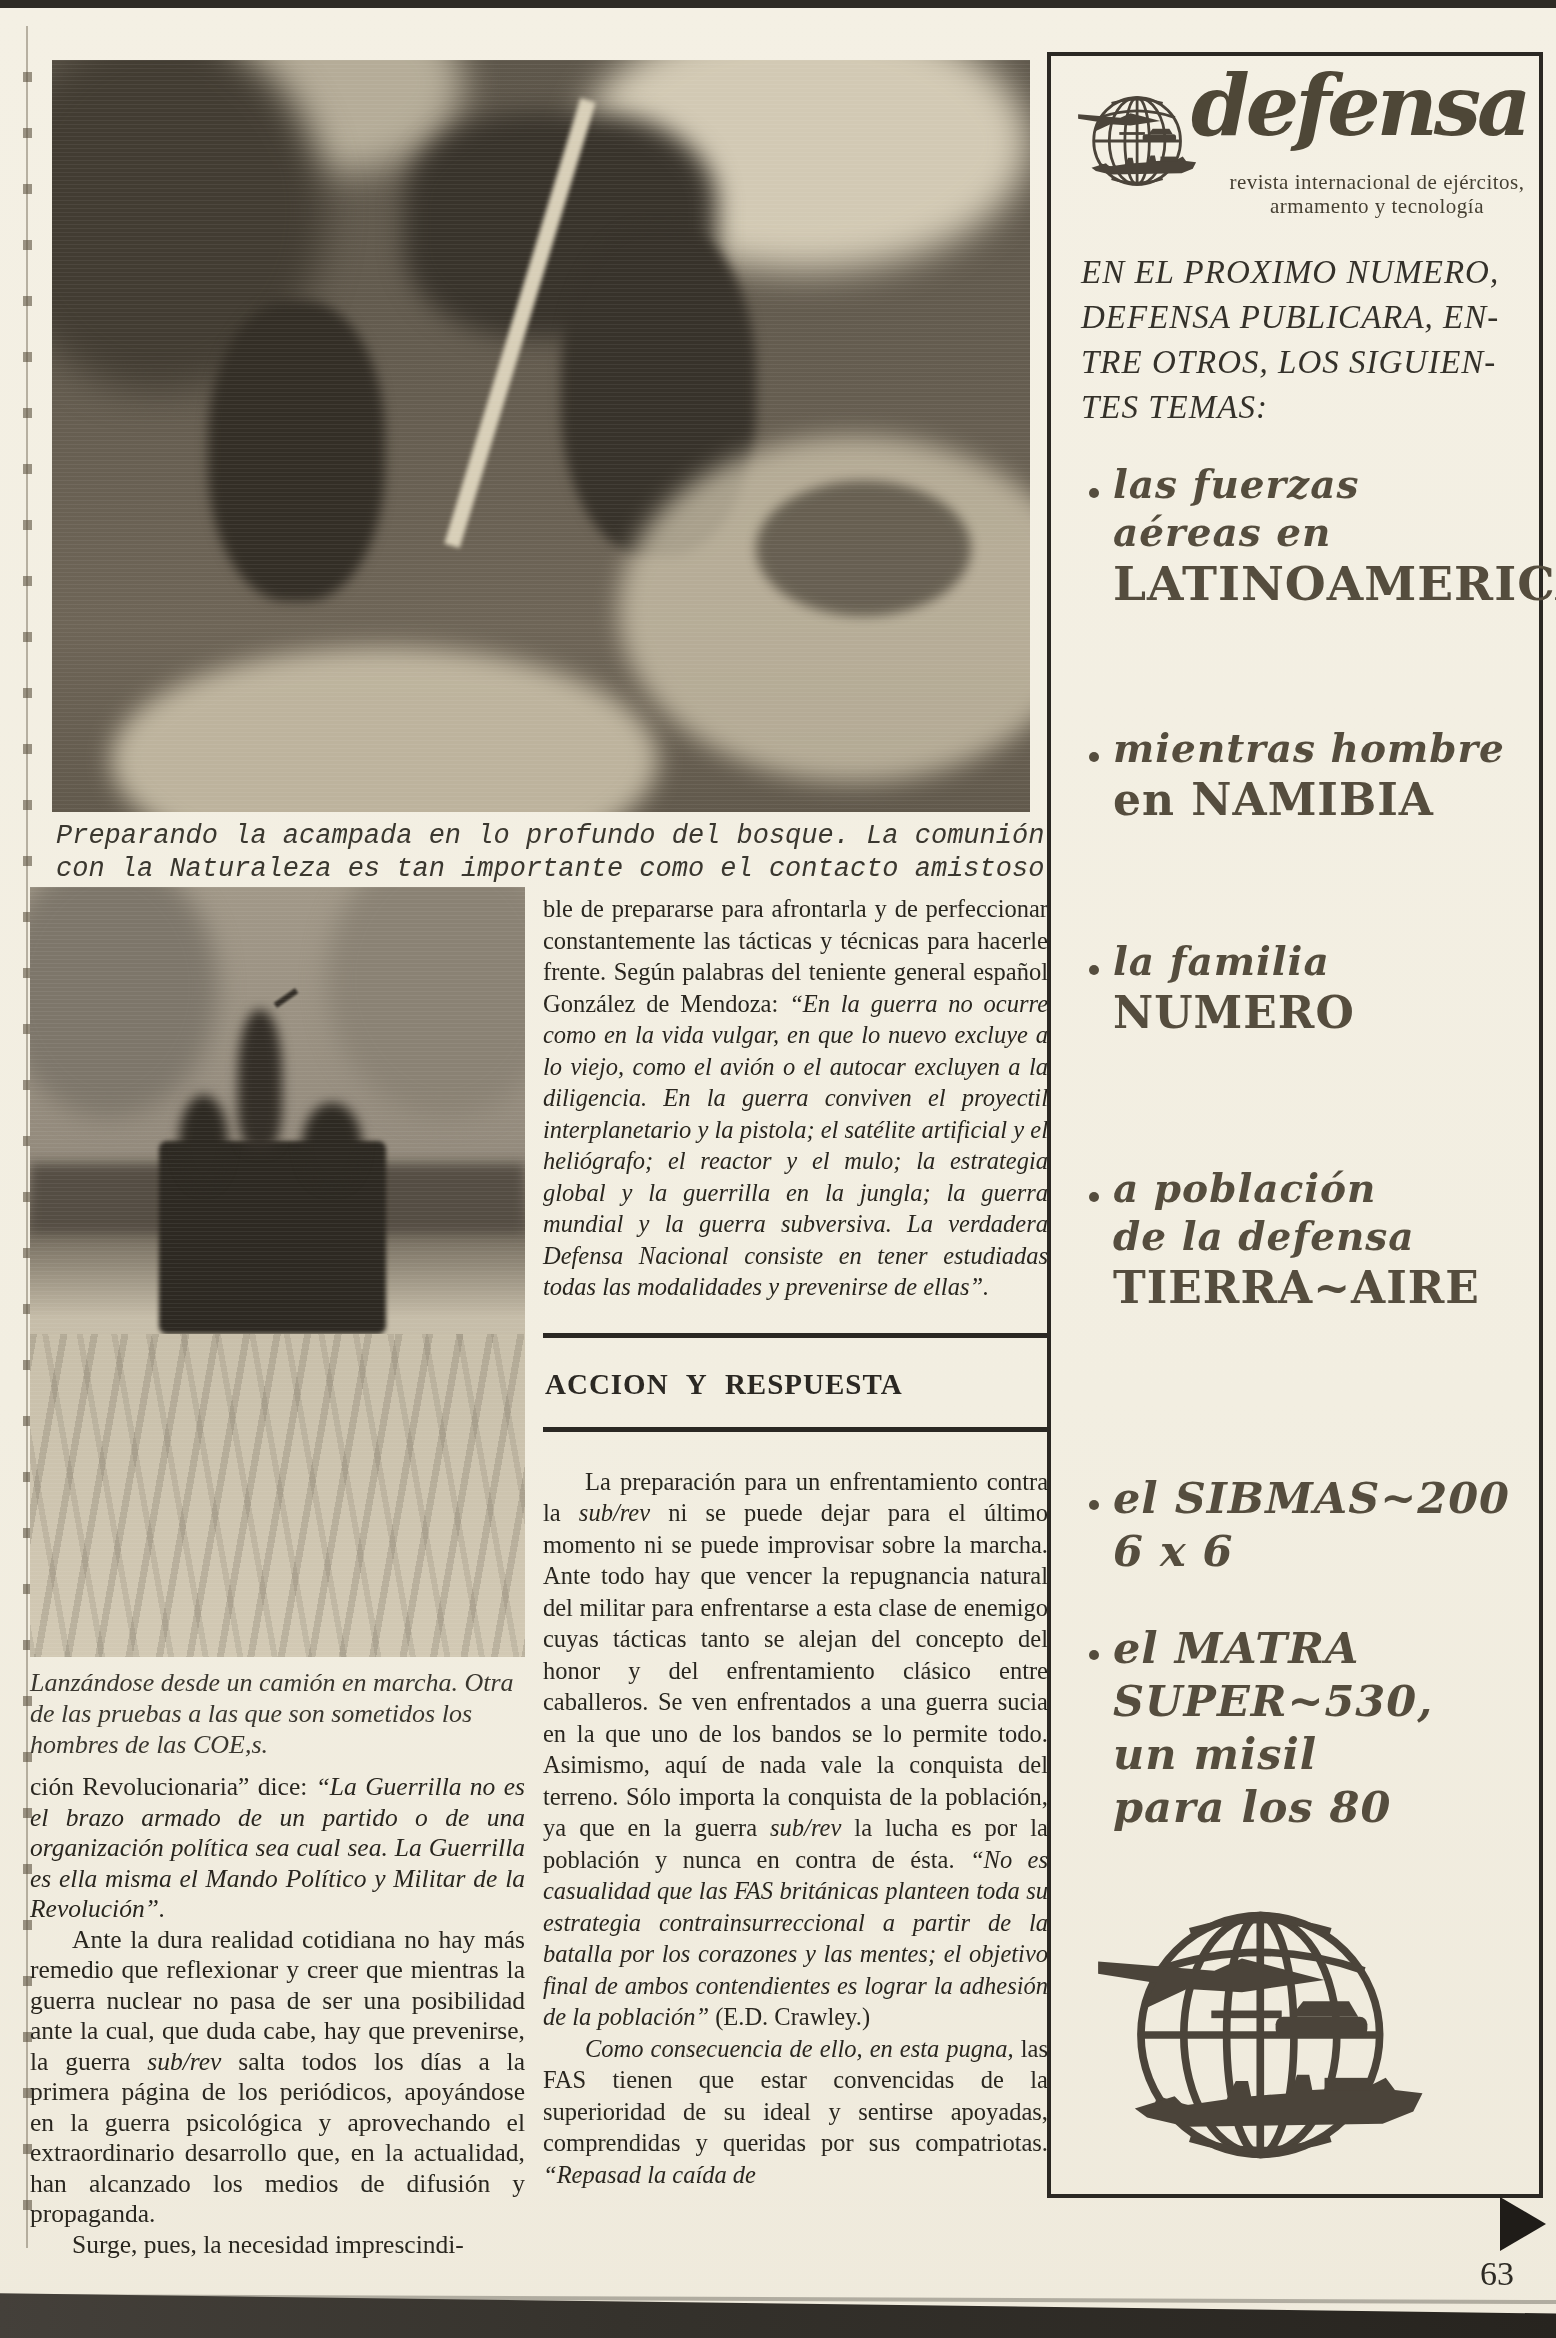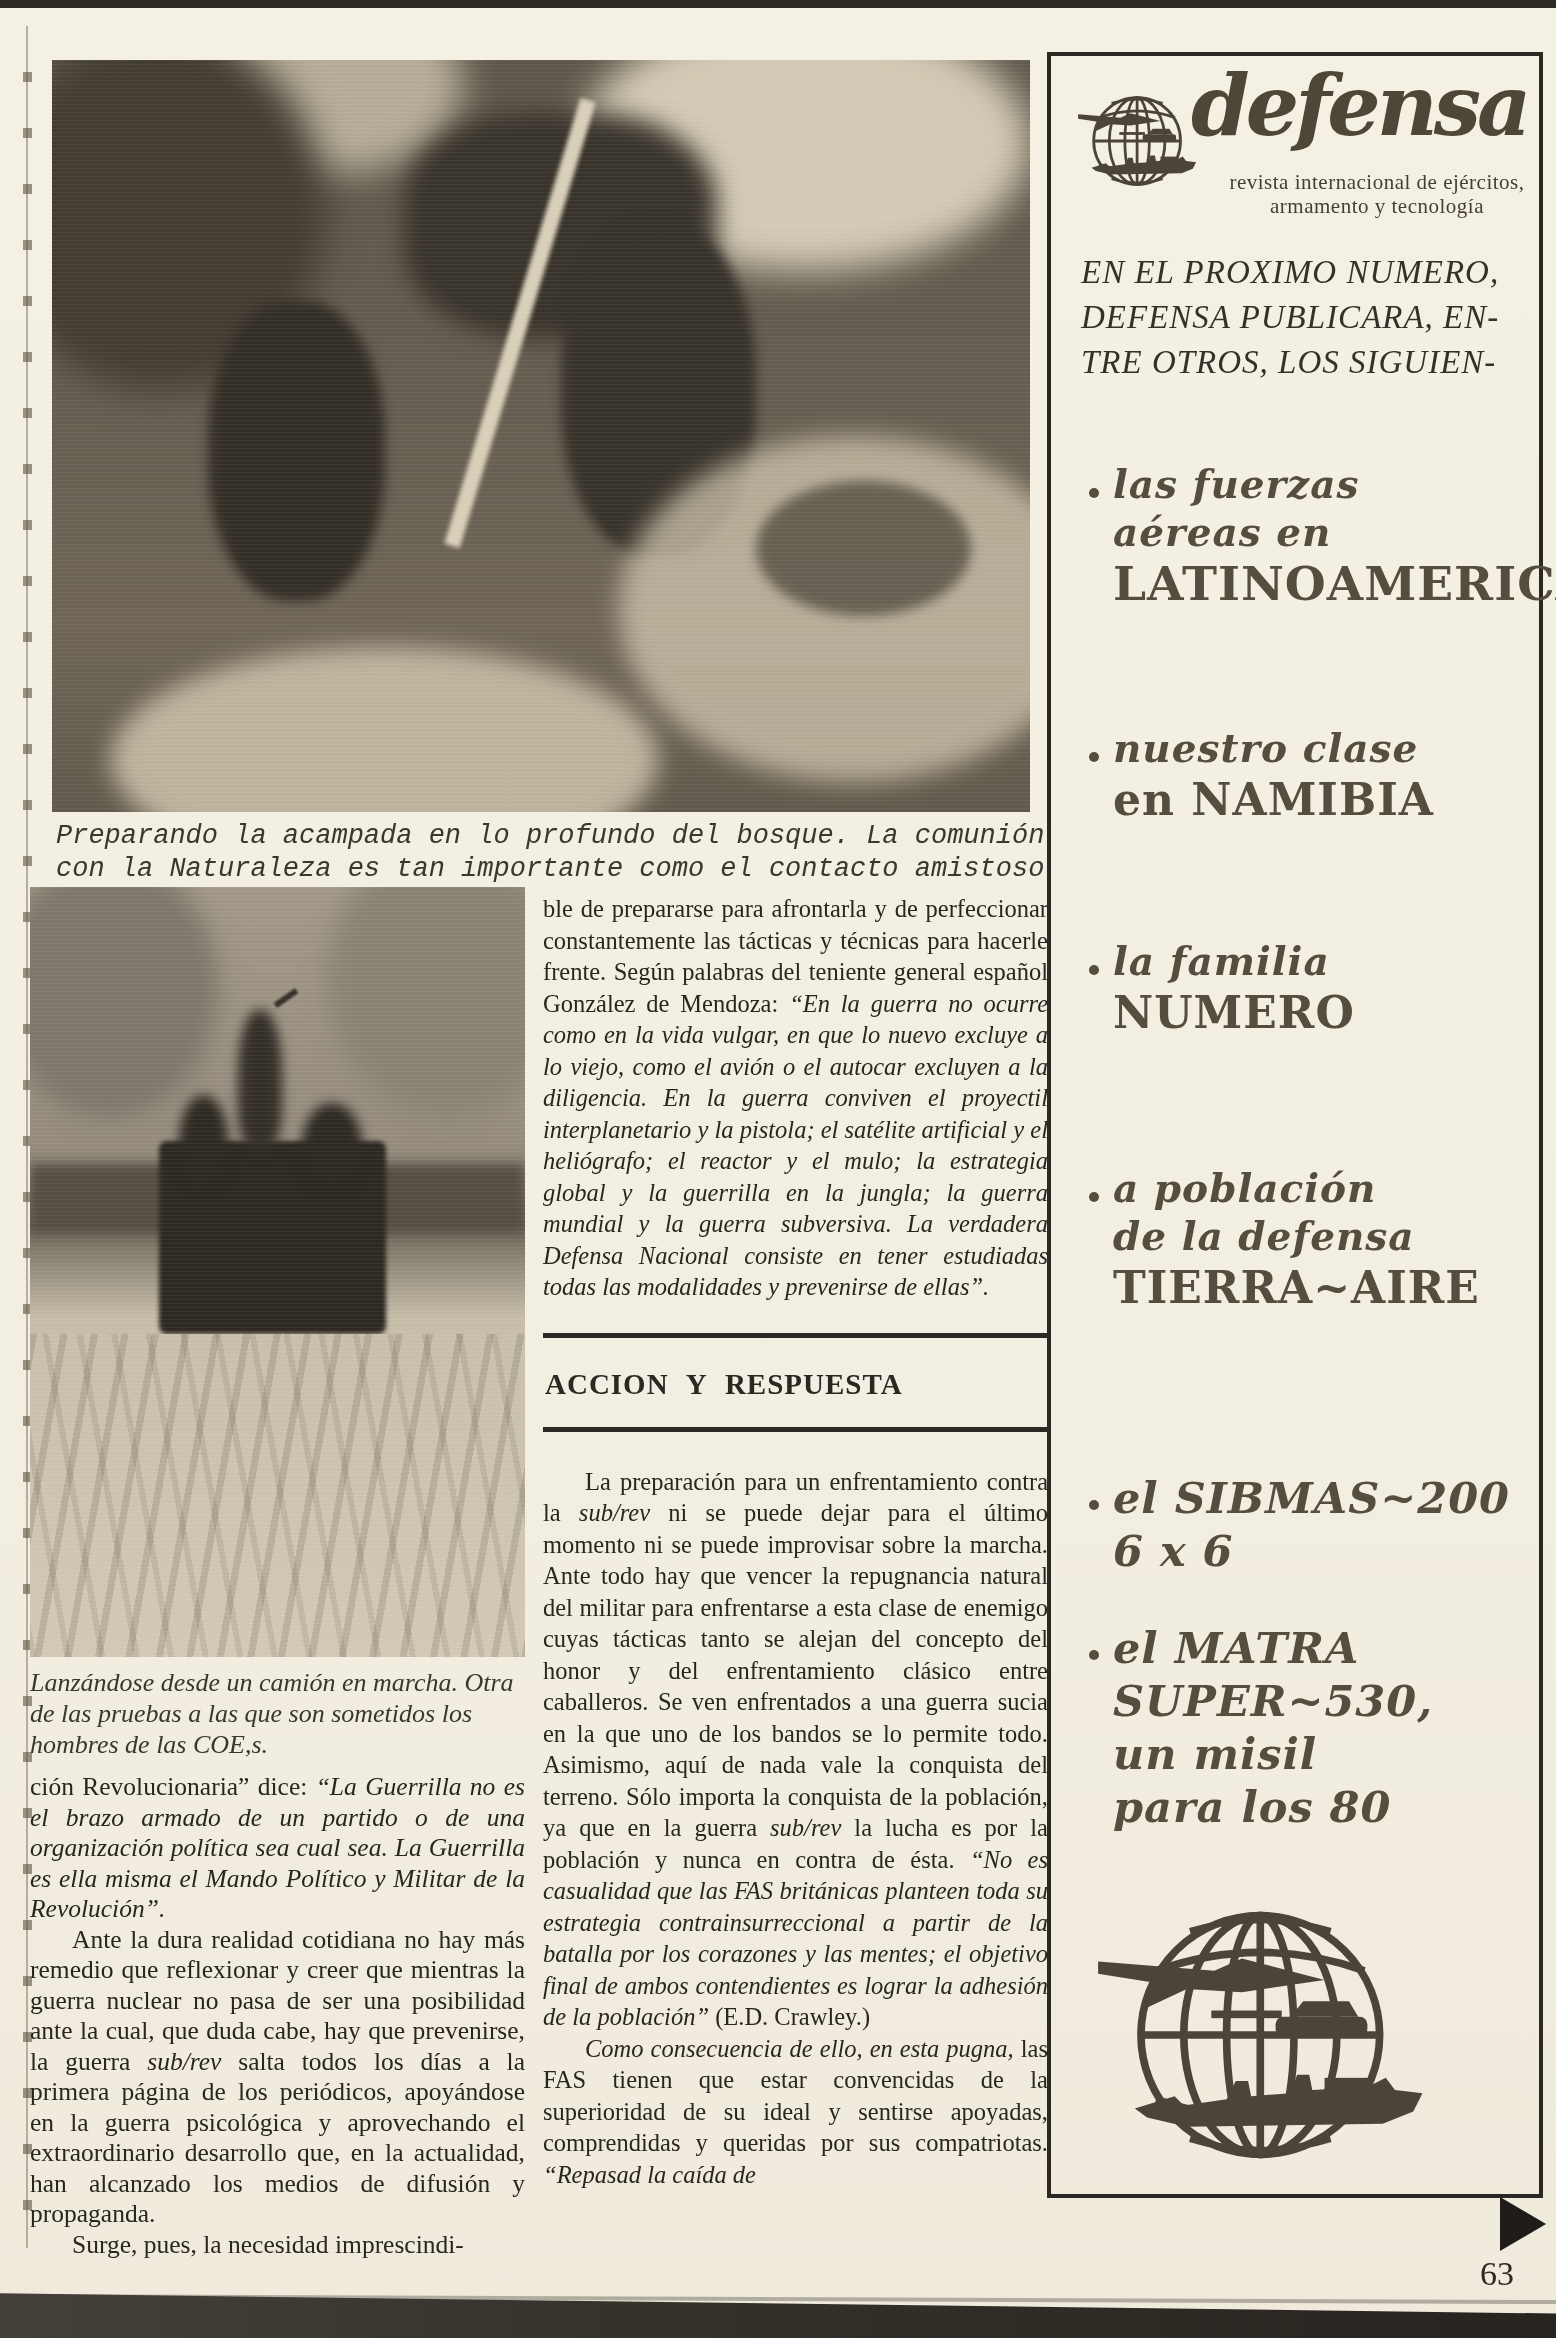--- a/index.html
+++ b/index.html
@@ -165,32 +165,33 @@
       <div class="tagline-block">
         <div class="tagline">revista internacional de ejércitos,</div>
         <div class="tagline">armamento y tecnología</div>
       </div>
     </div>
 
     <div class="promo-intro">
       <div>EN EL PROXIMO NUMERO,</div>
       <div>DEFENSA PUBLICARA, EN-</div>
       <div>TRE OTROS, LOS SIGUIEN-</div>
+      <div>TES TEMAS:</div>
     </div>
 
     <div class="topic t1">
       <span class="tdot"></span>
       <div class="tsmall">las fuerzas</div>
       <div class="tsmall">aéreas en</div>
       <div class="tbig">LATINOAMERICA</div>
     </div>
 
     <div class="topic t2">
       <span class="tdot"></span>
-      <div class="tsmall">nuestro clase</div>
+      <div class="tsmall">mientras hombre</div>
       <div class="tbig" style="font-size:44px;">en NAMIBIA</div>
     </div>
 
     <div class="topic t3">
       <span class="tdot"></span>
       <div class="tsmall">la familia</div>
       <div class="tbig" style="font-size:44px;">NUMERO</div>
     </div>
 
     <div class="topic t4">

